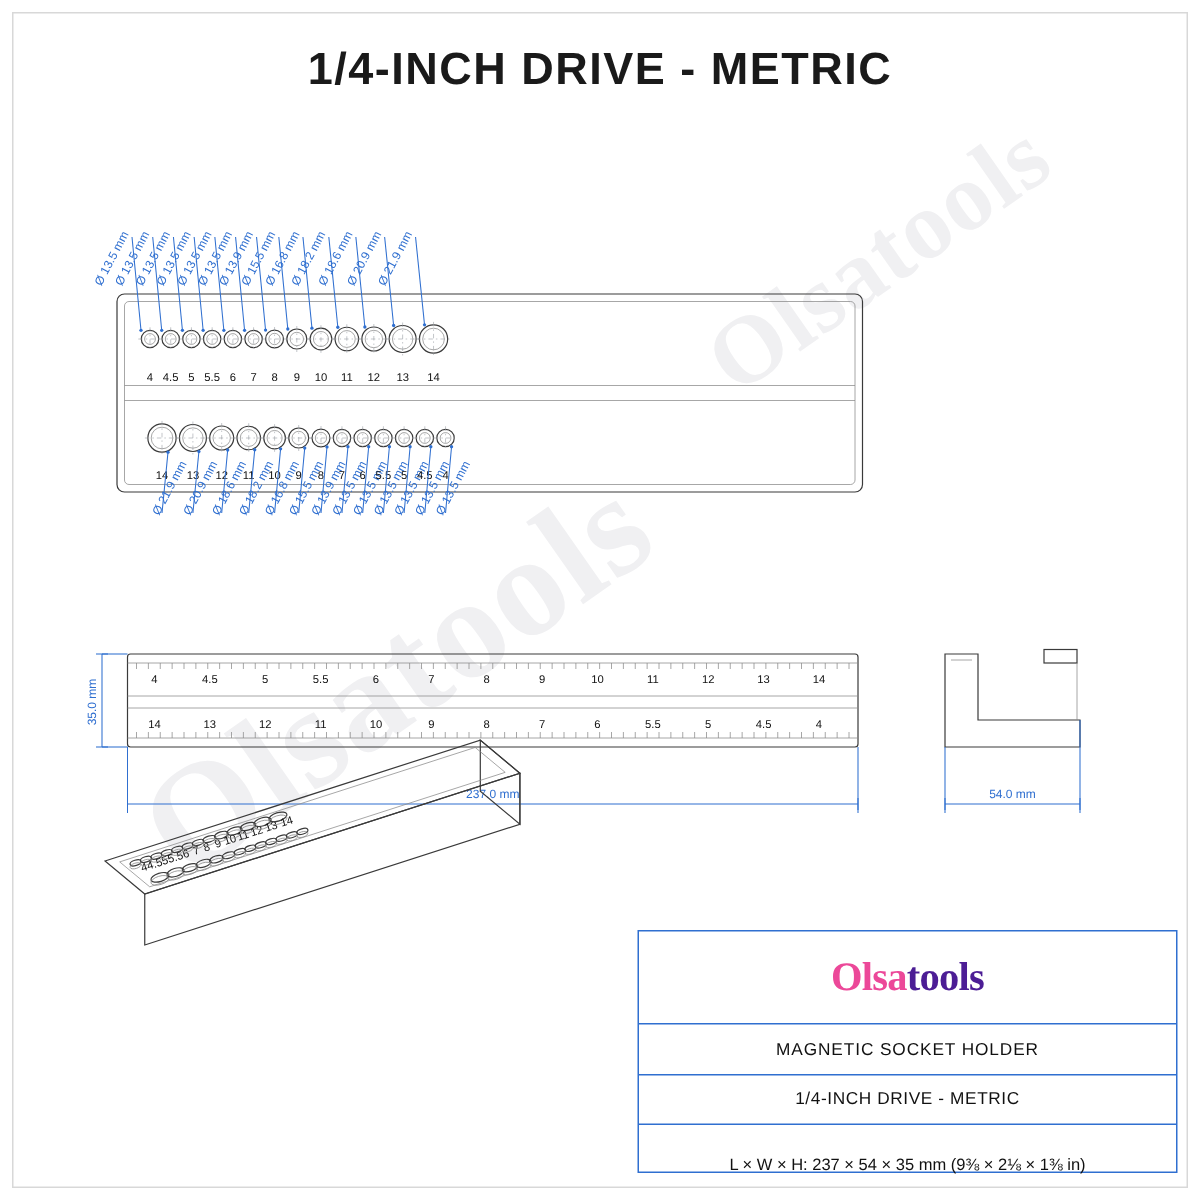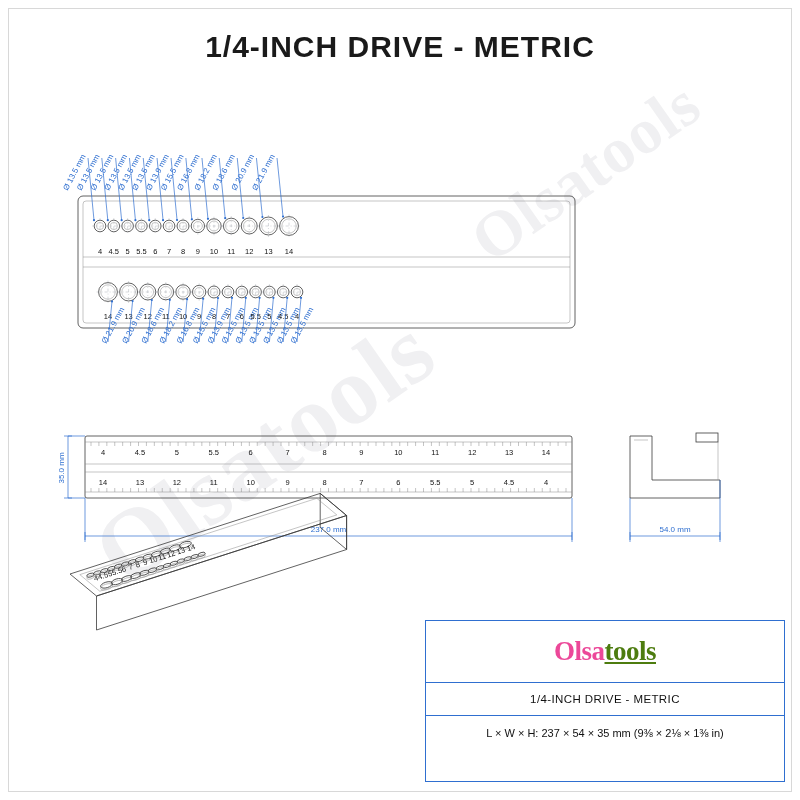--- a/index.html
+++ b/index.html
@@ -13,28 +13,28 @@
   svg{position:absolute;left:0;top:0;}
   .dimtxt{fill:#2f6fd0;font-size:8px;font-family:"Liberation Sans",sans-serif;}
   .sizetxt{fill:#111;font-size:7.5px;font-family:"Liberation Sans",sans-serif;}
   .dimline{stroke:#2f6fd0;stroke-width:.7;fill:none;}
   .thin{stroke:#3a3a3a;stroke-width:.8;fill:none;}
   .hair{stroke:#8a8a8a;stroke-width:.5;fill:none;}
   .center{stroke:#9aa0a6;stroke-width:.4;fill:none;stroke-dasharray:3 2 1 2;}
   
   .tb{position:absolute;left:425px;top:620px;width:360px;height:162px;border:1px solid #2f6fd0;box-sizing:border-box;}
   .tb .row{border-bottom:1px solid #2f6fd0;box-sizing:border-box;display:flex;align-items:center;justify-content:center;}
-  .tb .row:last-child{border-bottom:none;}
+  .tb .row:last-child{border-bottom:none;align-items:flex-end;}
   .r1{height:62px;}
   .r2{height:34px;}
   .r3{height:33px;}
   .r4{height:33px;}
   .logo{font-family:"Liberation Serif",serif;font-size:27px;font-weight:bold;letter-spacing:-.5px;}
   .logo .red{color:#ec4899;}
-  .logo .blk2{color:#4d7c0f;text-decoration:underline;}
+  .logo .blk2{color:#4c1d95;}
   .tbtxt{font-size:11.5px;color:#111;letter-spacing:.6px;}
   .tbtxt2{font-size:11.5px;color:#111;letter-spacing:.4px;}
   .tbtxt3{font-size:11px;color:#111;}
 </style>
 </head>
 <body>
 
 <div id="sheet">
   <div class="border"></div>
 
@@ -507,20 +507,23 @@
         <ellipse cx="194.6" cy="558.6" rx="3.8" ry="1.8" class="hair" fill="none" transform="rotate(-17 194.6 558.6)"></ellipse>
         <ellipse cx="201.6" cy="554.3" rx="3.8" ry="1.8" class="thin" fill="#ffffff" transform="rotate(-17 201.6 554.3)"></ellipse>
         <ellipse cx="201.6" cy="556.3" rx="3.8" ry="1.8" class="hair" fill="none" transform="rotate(-17 201.6 556.3)"></ellipse>
       </g>
   </svg>
 
   <div class="tb">
     <div class="row r1">
       <div class="logo"><span class="red">Olsa</span><span class="blk2">tools</span></div>
     </div>
+    <div class="row r2">
+      <div class="tbtxt">MAGNETIC SOCKET HOLDER</div>
+    </div>
     <div class="row r3">
       <div class="tbtxt2">1/4-INCH DRIVE - METRIC</div>
     </div>
     <div class="row r4">
       <div class="tbtxt3">L × W × H: 237 × 54 × 35 mm (9⅜ × 2⅛ × 1⅜ in)</div>
     </div>
   </div>
 </div>
 
 </body></html>

